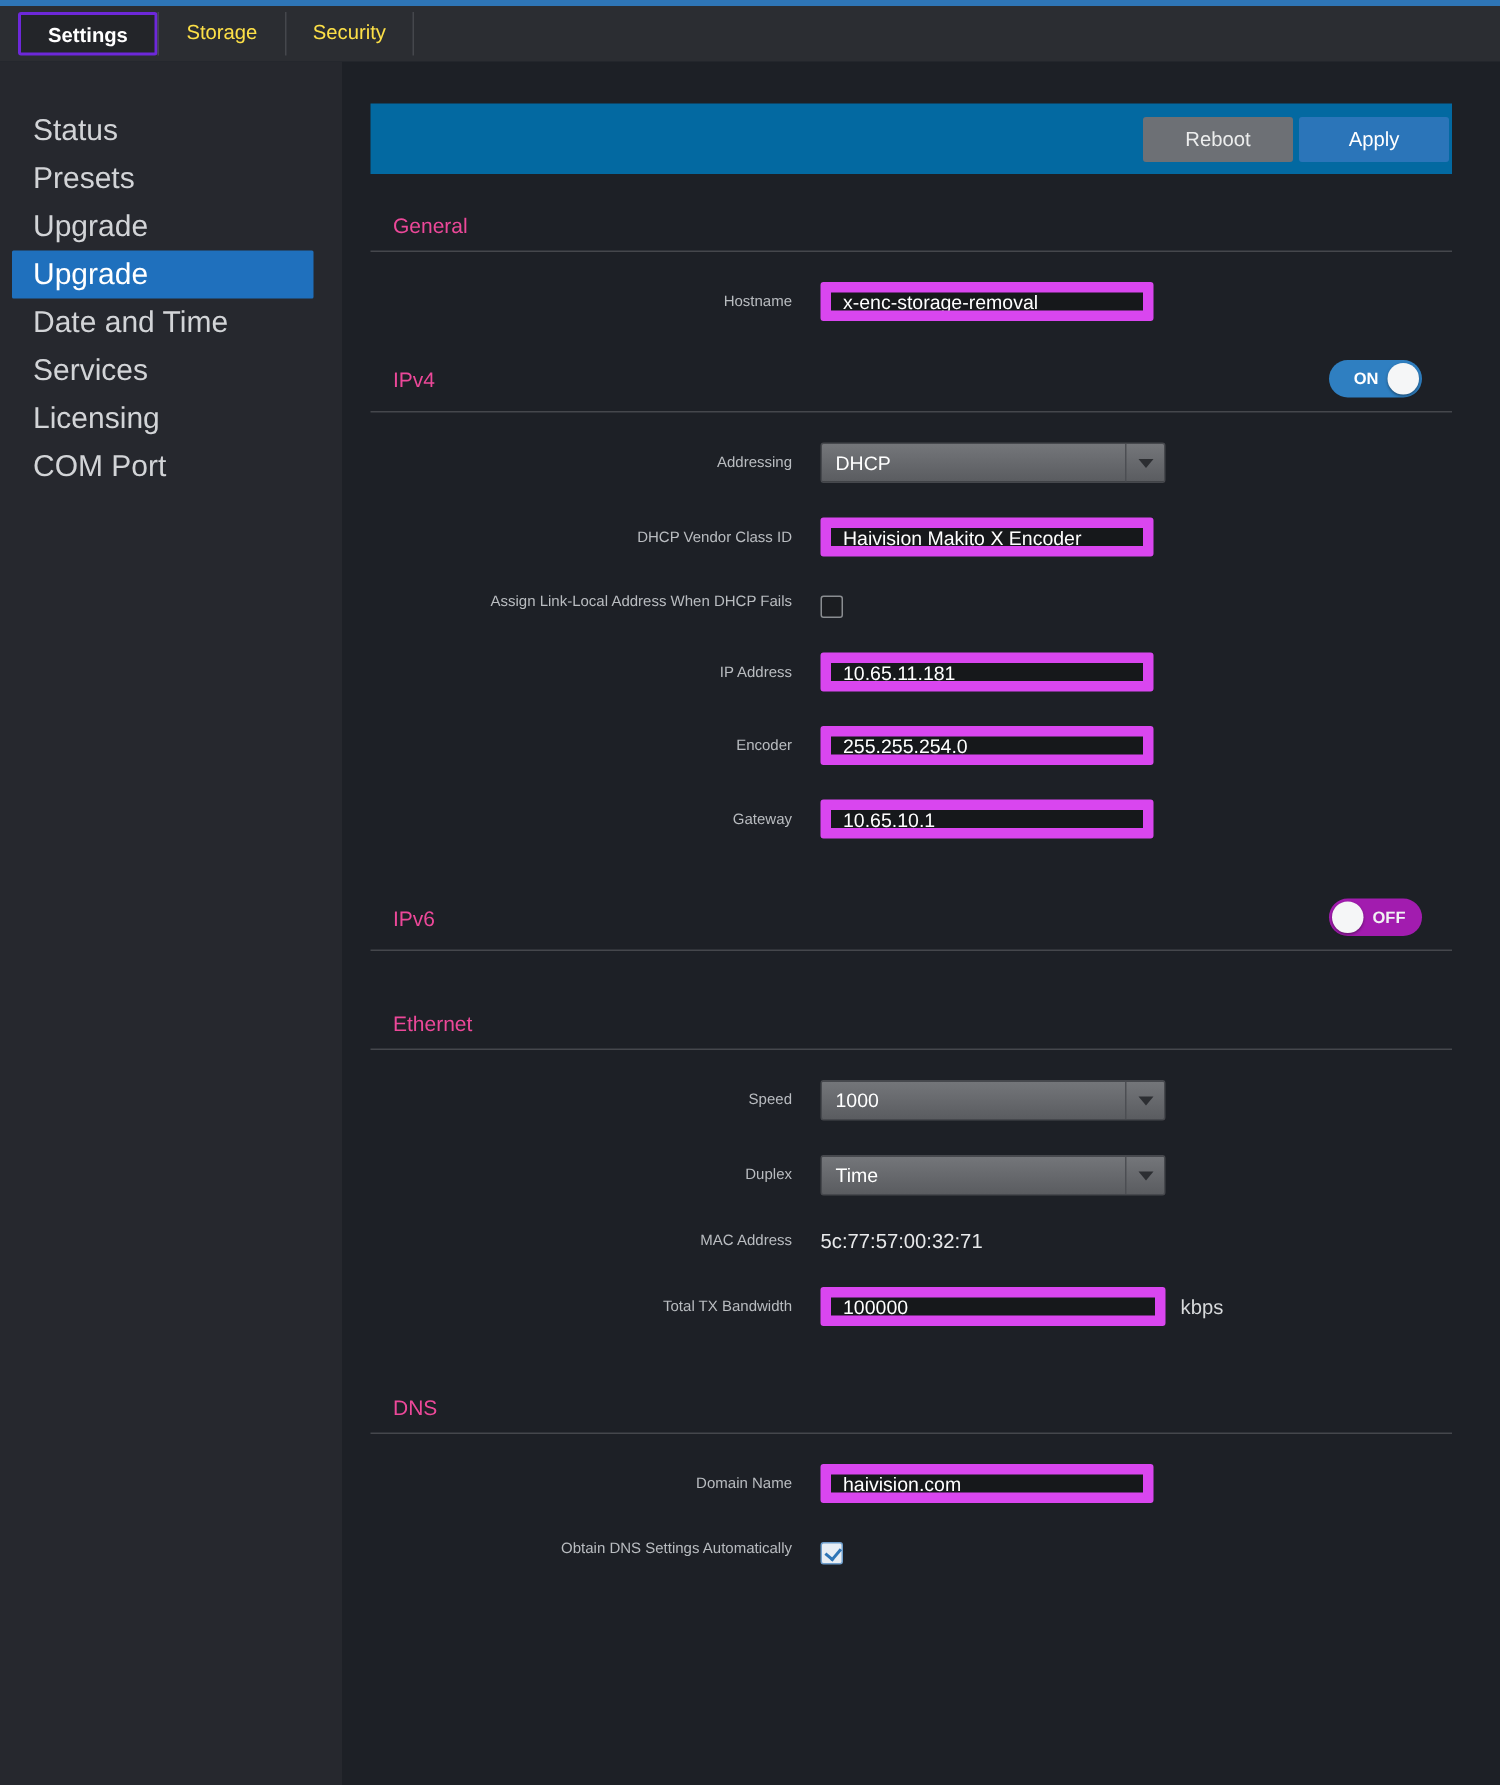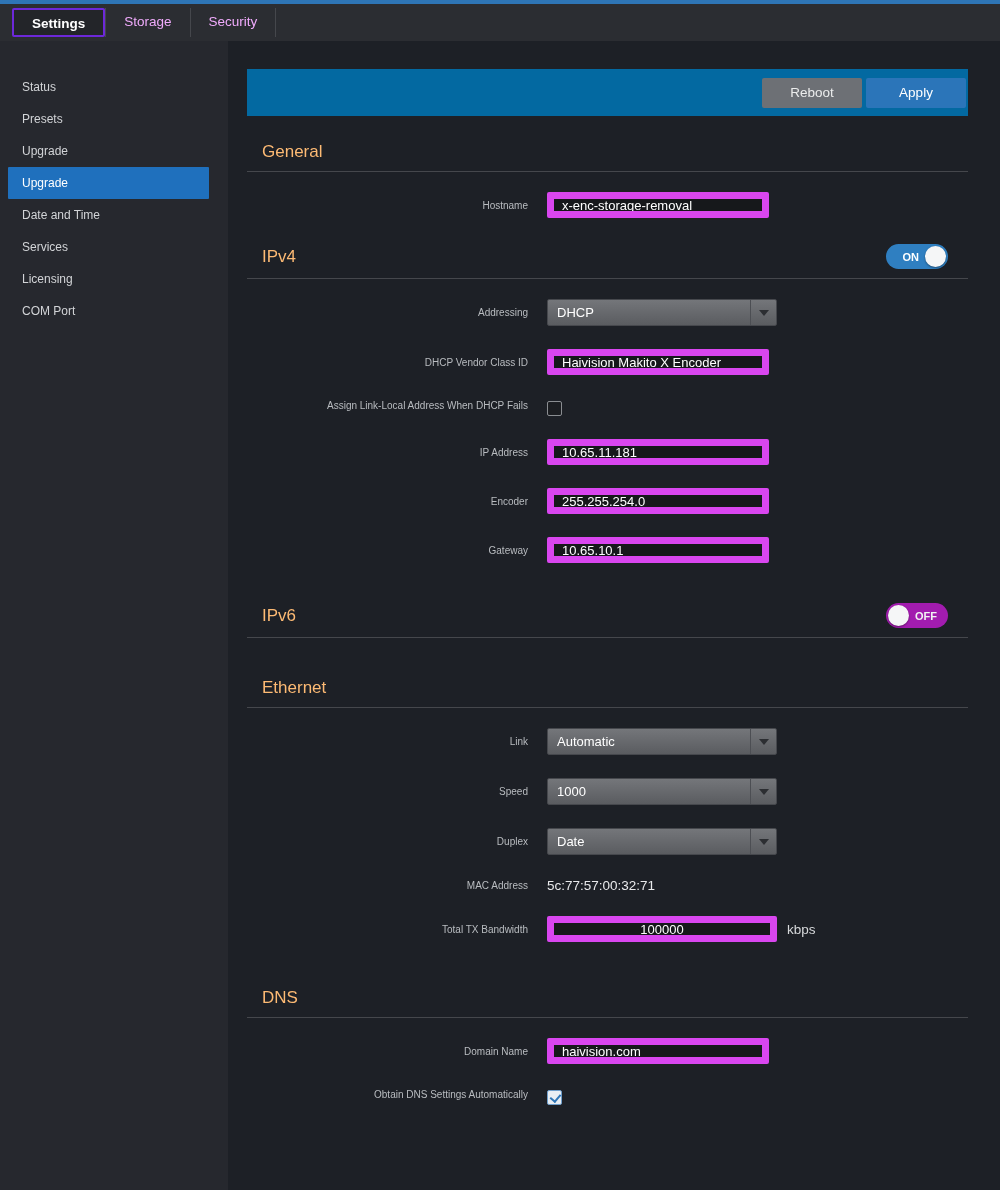--- a/index.html
+++ b/index.html
@@ -12,34 +12,34 @@
   }
   
   .topstrip { height: 4px; background: #2e75b6; }
   
   .tabbar {
     height: 37px; background: #2b2d32; display: flex; align-items: center;
     padding-left: 12px;
   }
   .tab {
     height: 29px; line-height: 27px; padding: 0 18px; font-size: 13.5px;
-    color: #f0abfc; cursor: pointer; border-right: 1px solid #45474c;
+    color: #fde047; cursor: pointer; border-right: 1px solid #45474c;
   }
   .tab:nth-child(2) { border-left: 1px solid #45474c; }
   .tab.active {
     border: 2px solid #6d28d9; background: #232529; color: #ffffff;
     font-weight: bold; border-radius: 2px;
   }
   
   .app { display: flex; height: 1149px; }
   .sidebar {
     width: 228px; background: #26282e; padding-top: 30px; flex-shrink: 0;
   }
   .nav-item {
-    height: 32px; line-height: 32px; padding-left: 22px; font-size: 12px;
+    height: 32px; line-height: 32px; padding-left: 22px; font-size: 20px;
     color: #d2d4d7; cursor: pointer;
   }
   .nav-item.active {
     margin-left: 8px; width: 201px; padding-left: 14px;
     background: #1f70bd; color: #ffffff; border-radius: 1px;
   }
   .main { flex: 1; padding: 28px 32px 40px 19px; }
   
   .toolbar {
     background: #0369a1; height: 47px; display: flex; align-items: center;
@@ -50,37 +50,37 @@
     border-radius: 2px; cursor: pointer; font-family: "Liberation Sans", sans-serif;
   }
   .btn-gray { background: #6d7075; color: #eceded; }
   .btn-blue { background: #2b75b9; color: #ffffff; }
   
   .section { margin-top: 26px; }
   .sec-head {
     display: flex; align-items: center; justify-content: space-between;
     padding-left: 15px; padding-right: 20px;
   }
-  .sec-title { color: #fdba74; font-size: 17px; font-weight: normal; }
+  .sec-title { color: #ec4899; font-size: 14px; font-weight: normal; }
   .rule { border-bottom: 1px solid #45474c; margin-top: 9px; }
   .sec-body { padding-top: 20px; }
   
   .row { display: flex; align-items: center; margin-bottom: 23px; }
   .row.top { align-items: flex-start; }
   .row:last-child { margin-bottom: 0; }
   .lbl {
     width: 281px; margin-right: 19px; text-align: right;
     font-size: 10px; color: #b9bcc0; line-height: 1.5;
   }
   .txt {
     width: 222px; height: 26px; background: #16181b; border: 7px solid #d946ef;
     border-radius: 2px; color: #ffffff; font-size: 13px; padding: 0 8px;
     font-family: "Liberation Sans", sans-serif;
   }
-  .txt.wide { width: 230px; text-align: center; }
+  .txt.wide { width: 230px; }
   .value-text { font-size: 13.5px; color: #e8e9eb; }
   .unit { font-size: 13.5px; color: #d7d9db; margin-left: 10px; }
   
   .select {
     width: 230px; height: 27px; display: flex; align-items: center;
     background: linear-gradient(#74767a, #5a5c60); border: 1px solid #46484d;
     border-radius: 2px; cursor: pointer; position: relative;
   }
   .sel-val { flex: 1; padding-left: 9px; font-size: 13px; color: #ffffff; }
   .sel-cap {
@@ -212,41 +212,32 @@
       <div class="rule"></div>
     </section>
 
     <section class="section" style="margin-top:40px;">
       <div class="sec-head">
         <h2 class="sec-title">Ethernet</h2>
       </div>
       <div class="rule"></div>
       <div class="sec-body">
         <div class="row">
-          <div class="lbl">Link</div>
-          <div class="select">
-            <span class="sel-val">Automatic</span>
-            <span class="sel-cap">
-                <span class="caret"></span>
-              </span>
-          </div>
-        </div>
-        <div class="row">
           <div class="lbl">Speed</div>
           <div class="select">
             <span class="sel-val">1000</span>
             <span class="sel-cap">
                 <span class="caret"></span>
               </span>
           </div>
         </div>
         <div class="row">
           <div class="lbl">Duplex</div>
           <div class="select">
-            <span class="sel-val">Date</span>
+            <span class="sel-val">Time</span>
             <span class="sel-cap">
                 <span class="caret"></span>
               </span>
           </div>
         </div>
         <div class="row">
           <div class="lbl">MAC Address</div>
           <span class="value-text">5c:77:57:00:32:71</span>
         </div>
         <div class="row">

